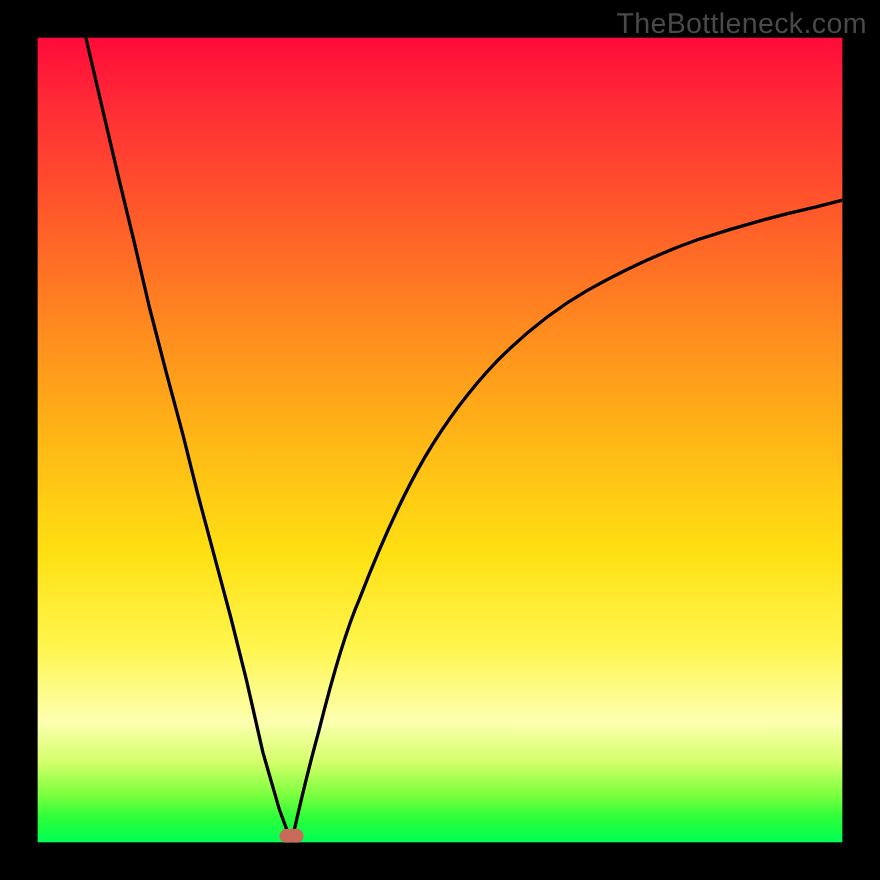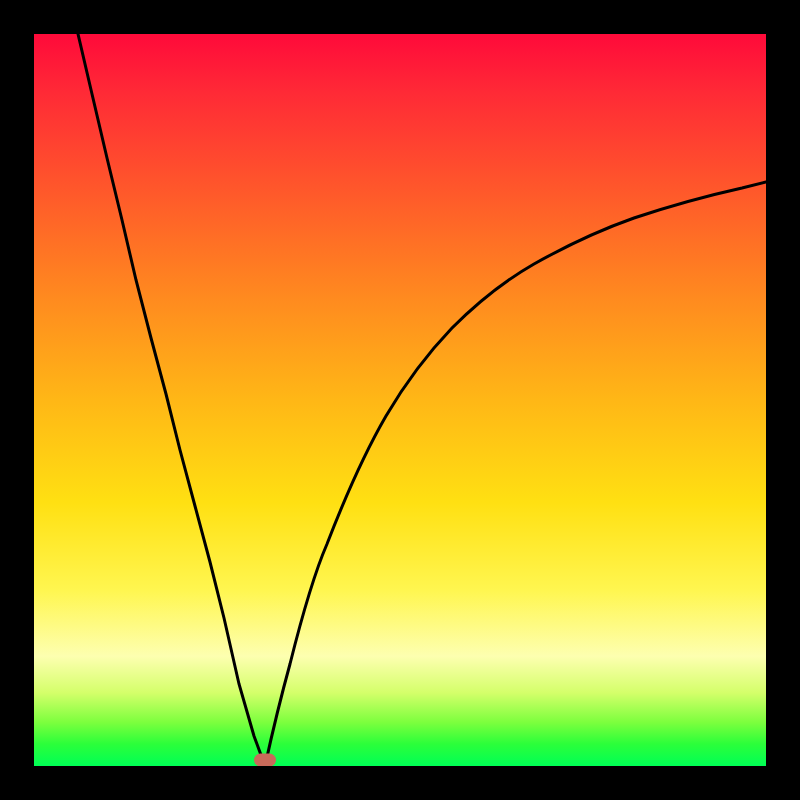--- a/index.html
+++ b/index.html
@@ -70,20 +70,21 @@
     border-radius: 7px;
     transform: translate(-50%, -50%);
     z-index: 3;
   }
 </style>
 </head>
 <body>
 
 <div class="outer">
 
+  <div class="watermark">TheBottleneck.com</div>
 
   <div class="plot-area">
     <div class="gradient"></div>
 
     <svg class="curve" viewBox="0 0 732 732" preserveAspectRatio="none">
 
       <path d="M 44 0
                L 58 60
                L 73 124
                L 88 186

